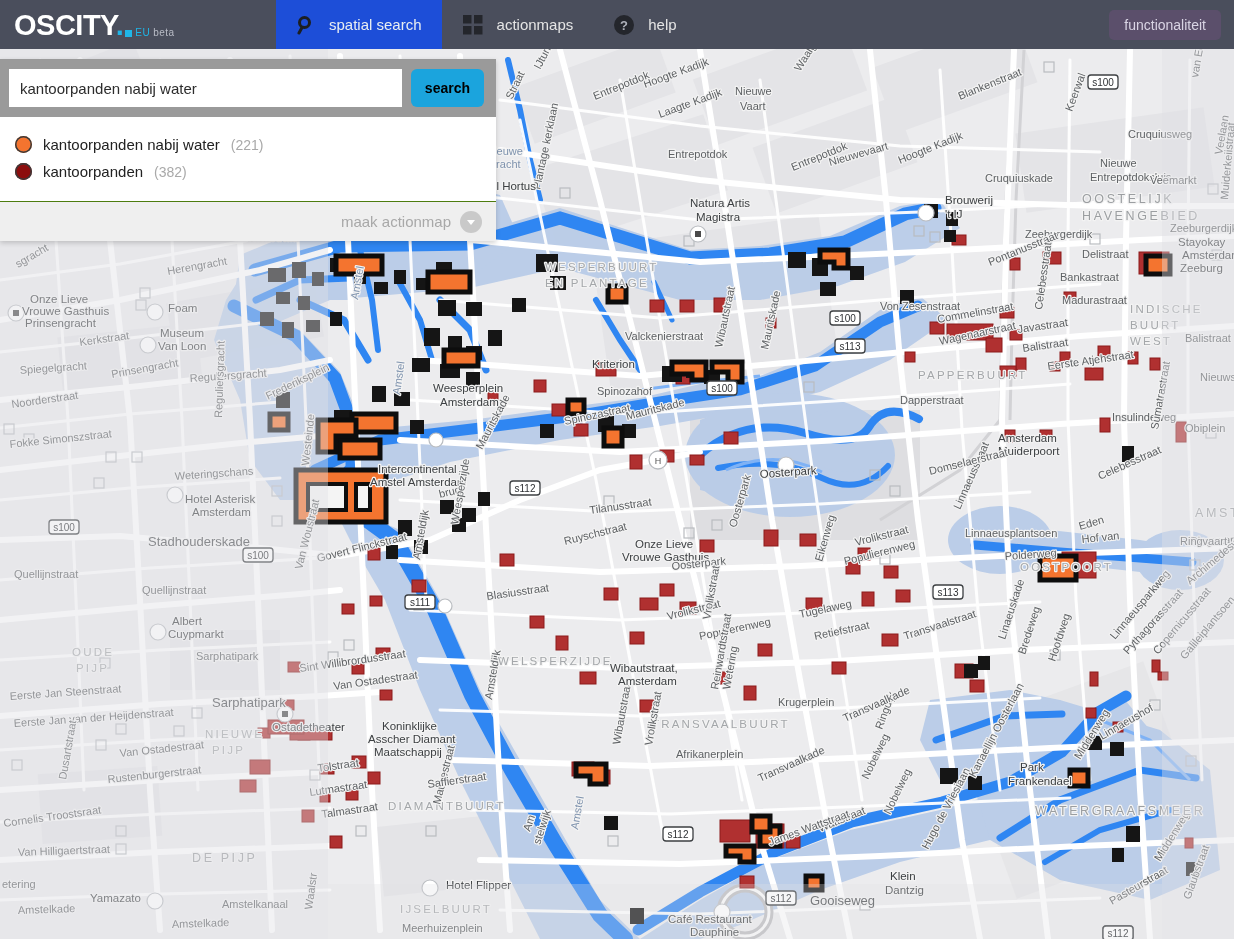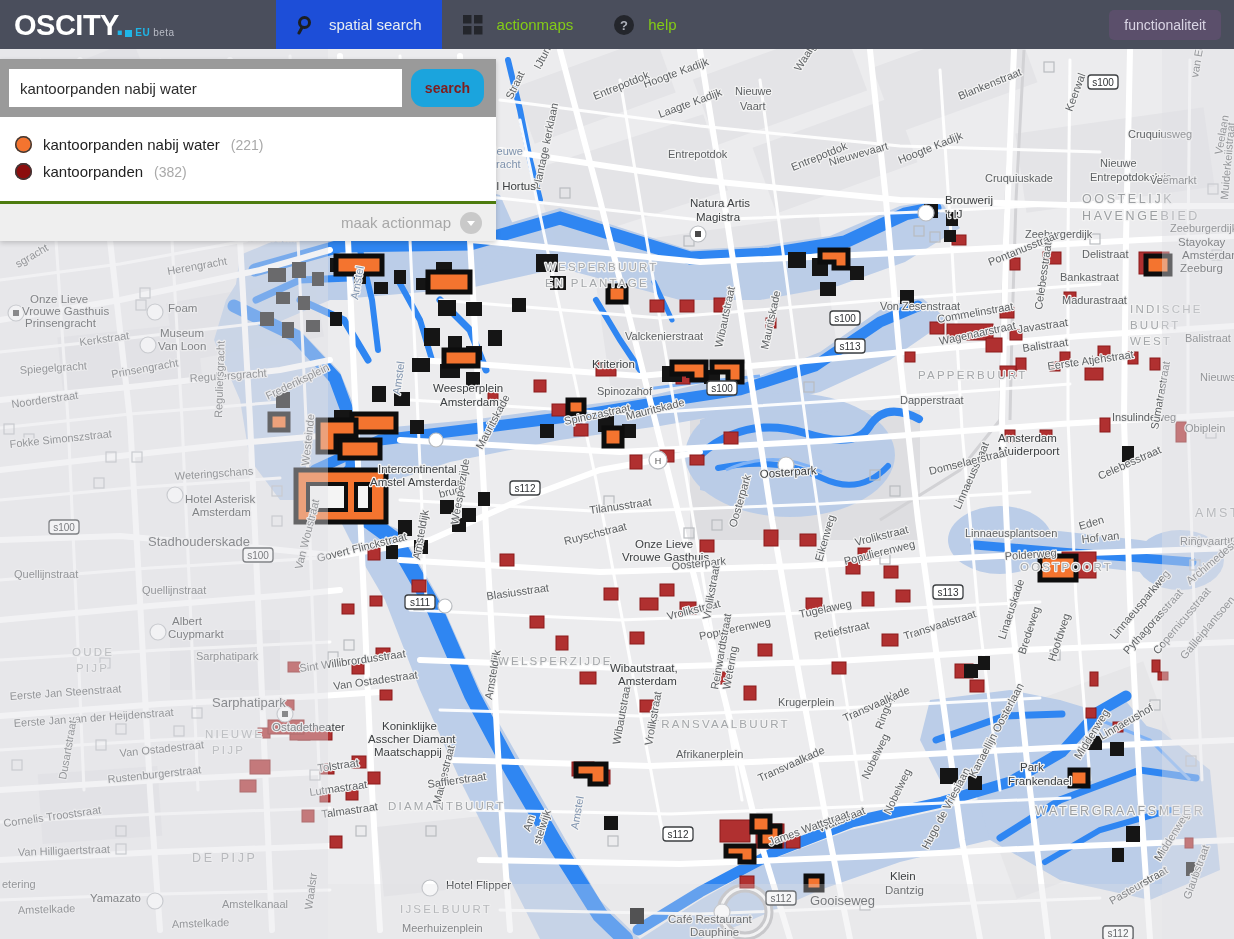--- a/index.html
+++ b/index.html
@@ -56,26 +56,26 @@
   #logo {
     font-size: 29px; font-weight: bold; color: #fff;
     letter-spacing: -0.5px; line-height: 1;
   }
   #logo .dot { color: #1fb6e8; }
   #logo-sub {
     display: flex; align-items: flex-end; gap: 3px;
     margin: 0 0 2px 2px;
   }
   #logo-sub .sq { width: 7px; height: 7px; background: #1fb6e8; display:block; margin-bottom:1px;}
-  #logo-sub .eu { font-size: 10px; font-weight: bold; color: #1fb6e8; letter-spacing: .5px; }
+  #logo-sub .eu { font-size: 10px; font-weight: normal; color: #1fb6e8; letter-spacing: .5px; }
   #logo-sub .beta { font-size: 10px; color: #b9bcc6; letter-spacing: .5px; }
 
   .navitem {
     display: flex; align-items: center; gap: 13px;
-    padding: 0 20px; color: #84cc16; font-size: 15px; cursor: pointer;
+    padding: 0 20px; color: #e5e5e5; font-size: 15px; cursor: pointer;
     height: 49px;
   }
   .navitem.active { background: #1d4ed8; color: #e9eef1; }
   .navitem .lbl { white-space: nowrap; }
   .nav-icon { display: flex; align-items: center; justify-content: center; }
 
   #spacer { flex: 1; }
   #func-btn {
     align-self: center; margin-right: 13px;
     background: #5b4f6b; color: #d9d4e4; font-size: 14px;
@@ -92,38 +92,38 @@
   #search-row {
     background: #9a9a9a; padding: 10px 12px 10px 9px;
     display: flex; align-items: center; gap: 9px;
   }
   #search-input {
     flex: 1; height: 38px; border: 0; background: #fff;
     font-size: 15px; color: #2c2c2c; padding: 0 11px;
     font-family: "Liberation Sans", sans-serif; outline: none;
   }
   #search-btn {
-    background: #1ba4dd; color: #7f1d1d; font-weight: bold; font-size: 14px;
-    border: 0; border-radius: 13px; padding: 11px 14px; cursor: pointer;
+    background: #1ba4dd; color: #000000; font-weight: bold; font-size: 14px;
+    border: 0; border-radius: 6px; padding: 11px 14px; cursor: pointer;
     font-family: "Liberation Sans", sans-serif;
   }
   #results { background: #fff; padding: 14px 0 16px 0; }
   .res-row {
     display: flex; align-items: center; gap: 11px;
     padding: 5px 0 5px 15px; cursor: pointer;
   }
   .swatch {
     width: 17px; height: 17px; border-radius: 50%;
     box-shadow: 0 0 0 1.5px #3a3a3a inset;
     flex: none;
   }
   .res-name { font-size: 15px; color: #222; }
   .res-count { font-size: 14px; color: #a9a9a9; }
   #panel-footer {
-    background: #efefef; border-top: 3px solid #4d7c0f;
+    background: #efefef; border-top: 1px solid #4d7c0f;
     height: 40px; display: flex; align-items: center; justify-content: flex-end;
     gap: 9px; padding-right: 14px; cursor: pointer;
   }
   #mk-label { font-size: 15px; color: #a8a8a8; }
   #mk-chev {
     width: 22px; height: 22px; border-radius: 50%; background: #c9c9c9;
     display: flex; align-items: center; justify-content: center;
   }
 </style>
 </head>

